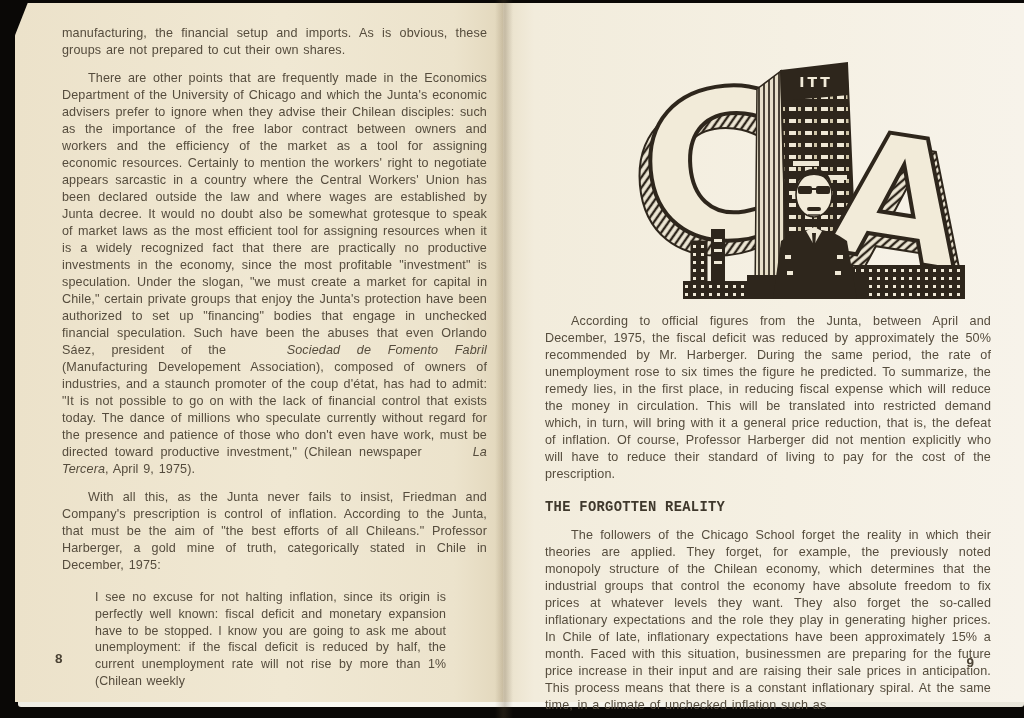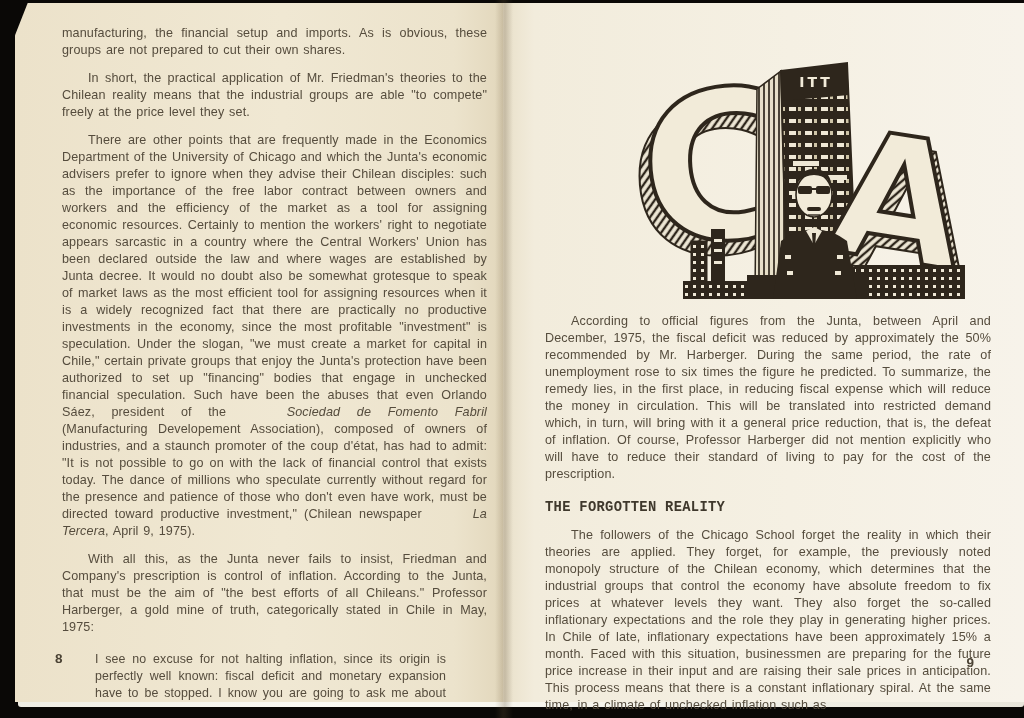--- a/index.html
+++ b/index.html
@@ -66,23 +66,22 @@
 </head>
 <body>
 
 <div class="canvas">
 
   <div class="page-edge-bottom"></div>
 
   <div class="page left">
     <div class="content">
       <p class="body">manufacturing, the financial setup and imports. As is obvious, these groups are not prepared to cut their own shares.</p>
-      <p class="body indent">In short, the practical application of Mr. Friedman's theories to the Chilean reality means that the industrial groups are able "to compete" freely at the price level they set.</p>
       <p class="body indent"><span>There are other points that are frequently made in the Economics Department of the University of Chicago and which the Junta's economic advisers prefer to ignore when they advise their Chilean disciples: such as the importance of the free labor contract between owners and workers and the efficiency of the market as a tool for assigning economic resources. Certainly to mention the workers' right to negotiate appears sarcastic in a country where the Central Workers' Union has been declared outside the law and where wages are established by Junta decree. It would no doubt also be somewhat grotesque to speak of market laws as the most efficient tool for assigning resources when it is a widely recognized fact that there are practically no productive investments in the economy, since the most profitable "investment" is speculation. Under the slogan, "we must create a market for capital in Chile," certain private groups that enjoy the Junta's protection have been authorized to set up "financing" bodies that engage in unchecked financial speculation. Such have been the abuses that even Orlando Sáez, president of the </span><span class="it">Sociedad de Fomento Fabril</span><span> (Manufacturing Developement Association), composed of owners of industries, and a staunch promoter of the coup d'état, has had to admit: "It is not possible to go on with the lack of financial control that exists today. The dance of millions who speculate currently without regard for the presence and patience of those who don't even have work, must be directed toward productive investment," (Chilean newspaper </span><span class="it">La Tercera</span><span>, April 9, 1975).</span></p>
-      <p class="body indent">With all this, as the Junta never fails to insist, Friedman and Company's prescription is control of inflation. According to the Junta, that must be the aim of "the best efforts of all Chileans." Professor Harberger, a gold mine of truth, categorically stated in Chile in May, 1975:</p>
+      <p class="body indent">With all this, as the Junta never fails to insist, Friedman and Company's prescription is control of inflation. According to the Junta, that must be the aim of "the best efforts of all Chileans." Professor Harberger, a gold mine of truth, categorically stated in Chile in December, 1975:</p>
       <div class="blockquote"><span>I see no excuse for not halting inflation, since its origin is perfectly well known: fiscal deficit and monetary expansion have to be stopped. I know you are going to ask me about unemployment: if the fiscal deficit is reduced by half, the current unemployment rate will not rise by more than 1% (Chilean weekly </span></div>
     </div>
     <div class="pagenum">8</div>
   </div>
 
   <div class="page right">
     <div class="content">
 
       <div class="illustration-wrap">
         <svg viewBox="0 0 342 256" xmlns="http://www.w3.org/2000/svg">

